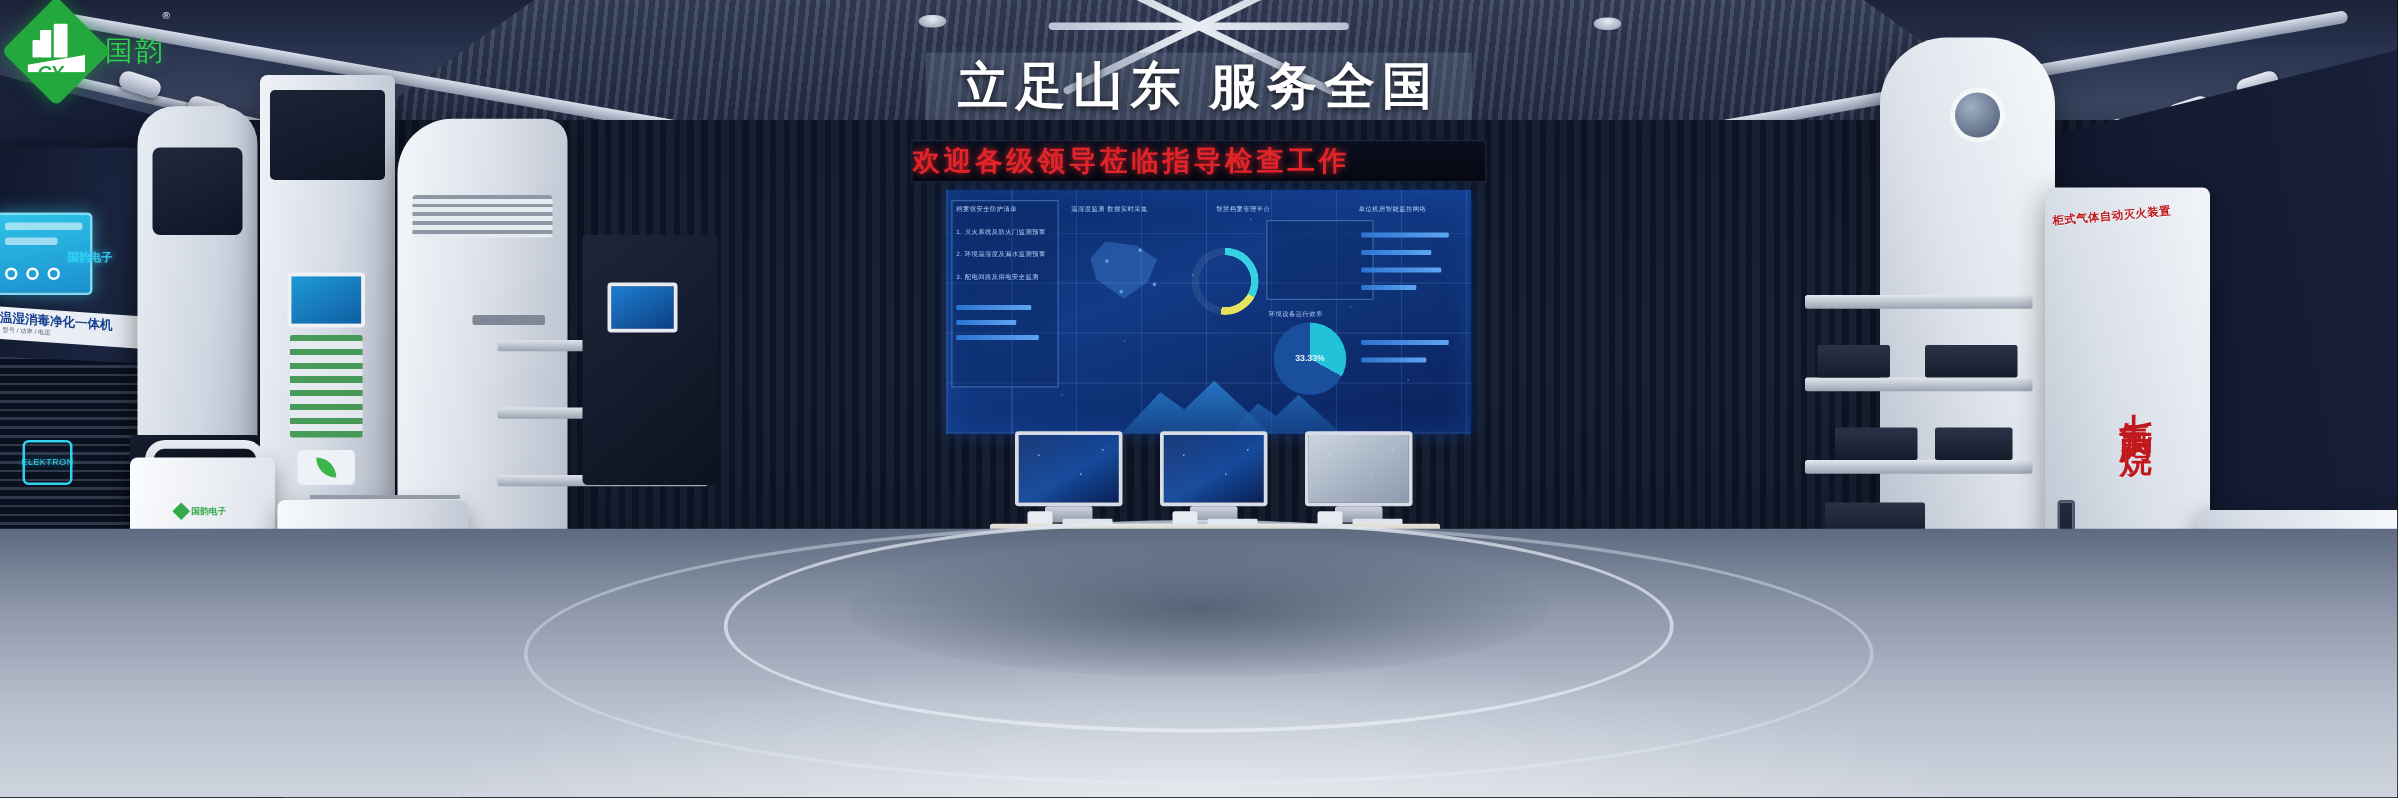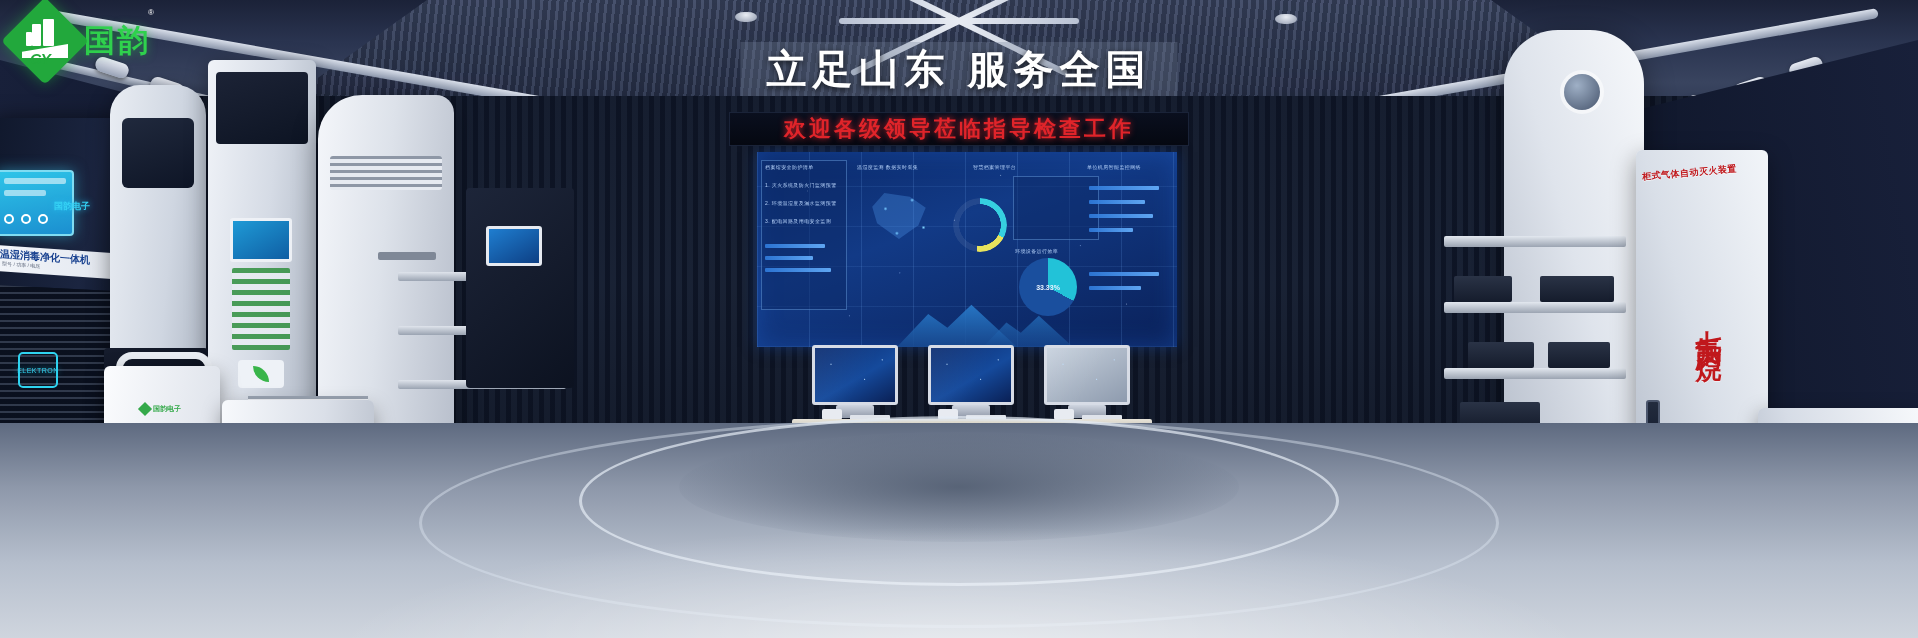--- a/index.html
+++ b/index.html
@@ -464,21 +464,21 @@
     font-size:21px; font-weight:bold; color:#ffffff; letter-spacing:1.6px;
     white-space:nowrap;
     text-shadow:0 2px 5px rgba(0,0,0,.8);
   }
 
   .ledsign {
     position:absolute; left:50%; transform:translateX(-50%); top:112px;
     width:460px; height:34px; overflow:hidden;
     background:linear-gradient(180deg,#0a0f1e,#050811);
     border:1px solid #1a2338;
-    display:flex; align-items:center; justify-content:center;
+    display:flex; align-items:center; 
   }
   .ledsign span {
     color:#e0242a; font-size:22px; font-weight:bold; letter-spacing:3px;
     white-space:nowrap;
     text-shadow:0 0 6px rgba(224,36,42,.85);
     font-family:"DejaVu Sans",sans-serif;
   }
 
   .maintitle {
     position:absolute; left:50%; transform:translateX(-50%); top:126px;
@@ -525,21 +525,21 @@
   .logo-mark .b3 { left:12px; top:22px; width:6px; height:14px;}
   .logo-mark .swoosh {
     position:absolute; left:8px; top:34px; width:46px; height:14px; background:#ffffff;
     clip-path:polygon(0 55%,100% 0,100% 100%,0 100%);
   }
   .logo-mark .gy {
     position:absolute; left:16px; top:40px; color:#22a83c; font-size:15px; font-weight:bold;
     font-style:italic; letter-spacing:-1px;
   }
   .logo-reg { position:absolute; right:-4px; top:-2px; color:#ffffff; font-size:8px;}
-  .logo-text { color:#2fd14d; font-size:31px; font-weight:bold; letter-spacing:2px;
+  .logo-text { color:#2fd14d; font-size:22px; font-weight:normal; letter-spacing:2px;
     text-shadow:0 0 10px rgba(47,209,77,.55); }
 </style>
 </head>
 <body>
 
 <div id="banner">
 
   <div class="scene">
 
     <div class="ceiling">

